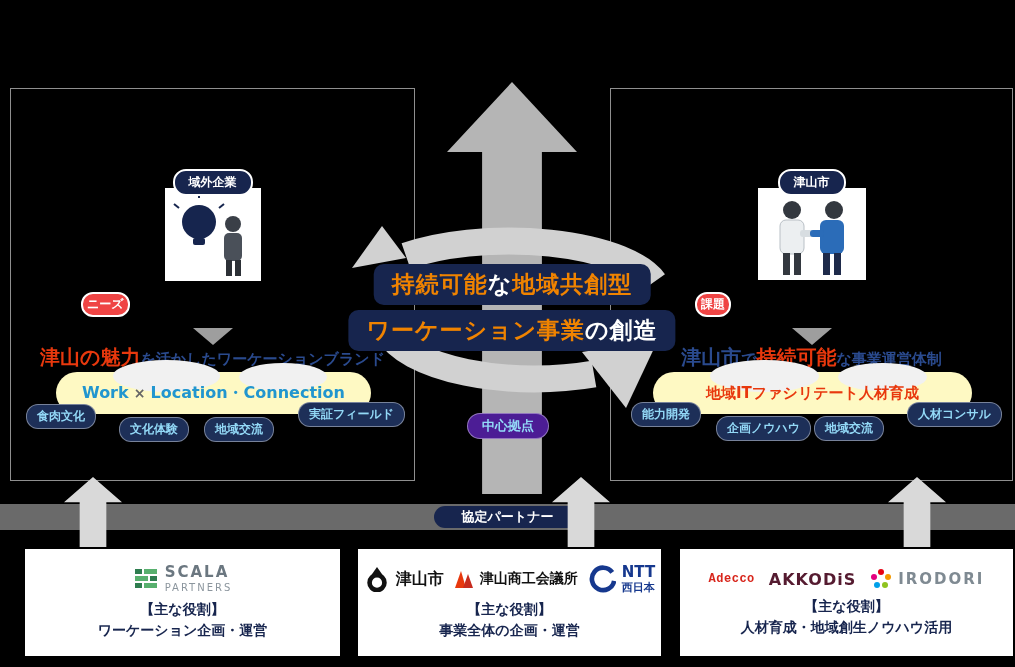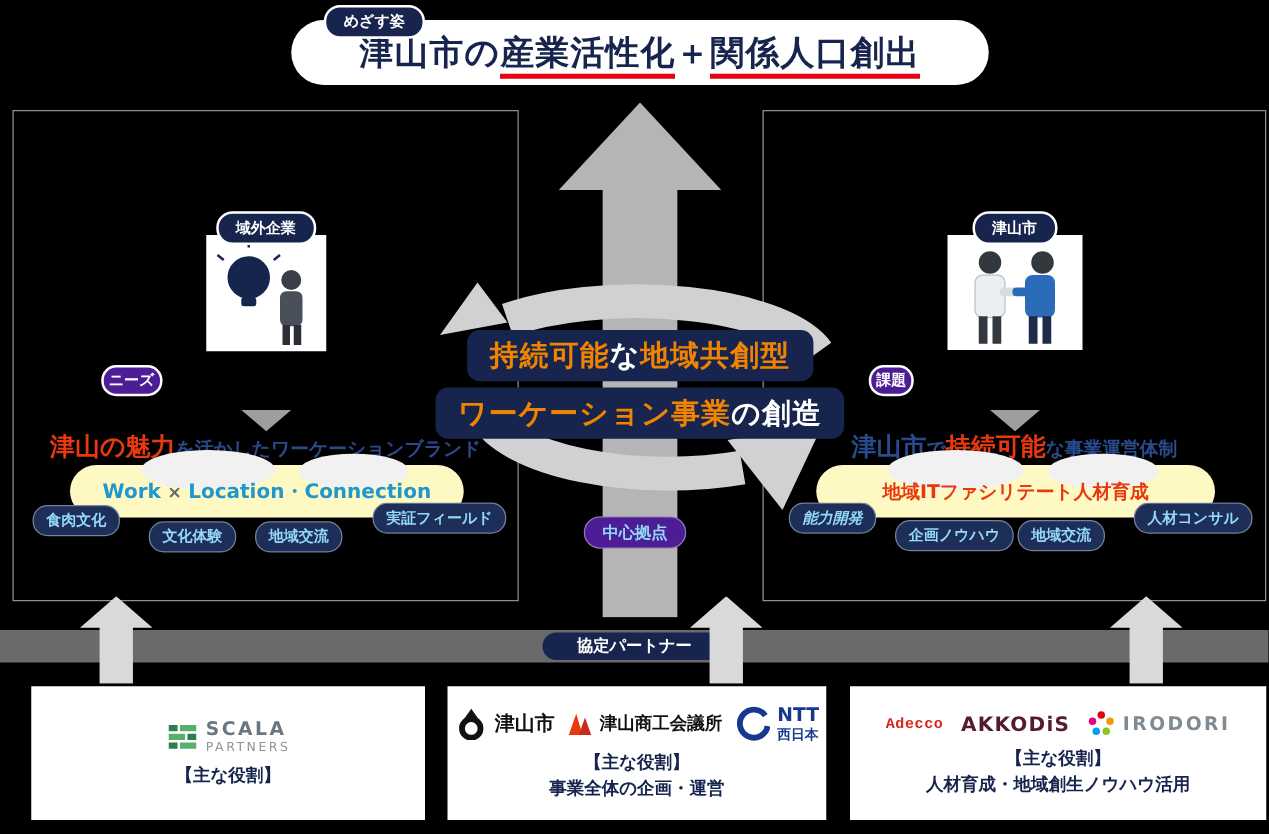--- a/index.html
+++ b/index.html
@@ -24,21 +24,21 @@
   .panel-left { left:10px; width:405px; }
   .panel-right { left:610px; width:403px; }
 
   .entity-pill { position:absolute; top:80px; left:50%; transform:translateX(-50%); background:#17254e;
     color:#fff; font-size:12px; font-weight:bold; padding:3px 14px; border-radius:13px; border:2px solid #fff;
     z-index:3; white-space:nowrap; }
   .illust { position:absolute; top:99px; left:50%; transform:translateX(-50%); background:#fff; }
   .illust.small { width:96px; height:93px; }
   .illust.wide { width:108px; height:92px; }
 
-  .need-pill { position:absolute; background:#4c1d95; color:#fff; font-size:12px; font-weight:bold;
+  .need-pill { position:absolute; background:#ef4444; color:#fff; font-size:12px; font-weight:bold;
     padding:2px 4px; border-radius:12px; border:2px solid #fff; white-space:nowrap; }
   .panel-left .need-pill { left:70px; top:203px; }
   .panel-right .need-pill { left:74px; top:203px;margin-left:10px; }
 
   .down-tri { position:absolute; top:239px; left:50%; transform:translateX(-50%); width:0; height:0;
     border-left:20px solid transparent; border-right:20px solid transparent; border-top:17px solid #9e9e9e; }
 
   .headline { position:absolute; top:255px; left:0; width:100%; text-align:center; white-space:nowrap; }
   .hl-em { font-size:20px; font-weight:bold; color:#e8380d; }
   .hl-navy-lg { font-size:20px; font-weight:bold; color:#2a4a8e; }
@@ -56,21 +56,21 @@
   .cloud-blue { color:#2196cf; font-weight:bold; font-size:16px; }
   .cloud-x { color:#666; font-weight:bold; font-size:14px; }
   .cloud-red { color:#e8380d; font-weight:bold; font-size:15px; }
 
   .tag { position:absolute; background:#1d2f58; color:#93d9f7; font-size:12px; font-weight:bold;
     padding:3px 10px; border-radius:12px; border:1px solid rgba(255,255,255,.4); white-space:nowrap; z-index:4; }
   .lt1 { left:15px;  top:315px; }
   .lt2 { left:108px; top:328px; }
   .lt3 { left:193px; top:328px; }
   .lt4 { left:287px; top:313px; }
-  .rt1 { left:20px;  top:313px;font-style:italic; }
+  .rt1 { left:20px;  top:313px; }
   .rt2 { left:105px; top:327px; }
   .rt3 { left:203px; top:327px; }
   .rt4 { left:296px; top:313px; }
 
   
   .cycle { position:absolute; left:322px; top:212px; width:380px; height:205px; z-index:3; }
   .center-line { position:absolute; left:512px; transform:translateX(-50%); background:#17254e; color:#fff;
     font-size:23px; font-weight:bold; padding:5px 18px; border-radius:10px; white-space:nowrap; z-index:4;
     letter-spacing:1px; }
   .center-line .em { color:#f08300; }
@@ -110,24 +110,20 @@
   .ntt-sub    { font-size:11px; font-weight:bold; color:#16388e; margin-top:2px; }
   .adecco  { font-size:12px; font-weight:bold; color:#d8261c; letter-spacing:.5px;font-family:Liberation Mono, monospace; }
   .akkodis { font-size:16px; font-weight:bold; color:#551b30; letter-spacing:1px; }
   .irodori { font-size:15px; font-weight:bold; color:#7f8a92; letter-spacing:2px; }
 </style>
 </head>
 <body>
 
 <div class="stage">
 
-  <div class="goal-banner">
-    <div class="goal-badge">めざす姿</div>
-    <div class="goal-title"><span>津山市の</span><span class="u">産業活性化</span><span>＋</span><span class="u">関係人口創出</span></div>
-  </div>
 
   <div class="big-arrow"></div>
 
   <div class="panel panel-left">
     <div class="entity-pill">域外企業</div>
     <div class="illust small">
       <svg width="96" height="93" viewBox="0 0 96 93">
         <circle cx="34" cy="34" r="17" fill="#16254e"></circle>
         <rect x="28" y="50" width="12" height="7" rx="2" fill="#16254e"></rect>
         <line x1="34" y1="10" x2="34" y2="4" stroke="#16254e" stroke-width="2"></line>
@@ -209,20 +205,21 @@
           <rect x="2" y="17" width="7" height="5" fill="#2e7d4f"></rect>
             <rect x="11" y="17" width="13" height="5" fill="#58b06e"></rect>
         </svg>
         <div class="stack">
           <span class="scala-name">SCALA</span>
           <span class="scala-sub">PARTNERS</span>
         </div>
       </div>
     </div>
     <div class="role-title">【主な役割】</div>
+    <div class="role-desc">ワーケーション企画・運営</div>
   </div>
 
   <div class="card card-2">
     <div class="logos">
       <div class="logo-wrap">
         <svg width="26" height="26" viewBox="0 0 28 28">
           <polygon points="14,1 21,11 7,11" fill="#111"></polygon>
           <circle cx="14" cy="18" r="8" fill="none" stroke="#111" stroke-width="5"></circle>
         </svg>
         <span class="city-name">津山市</span>

